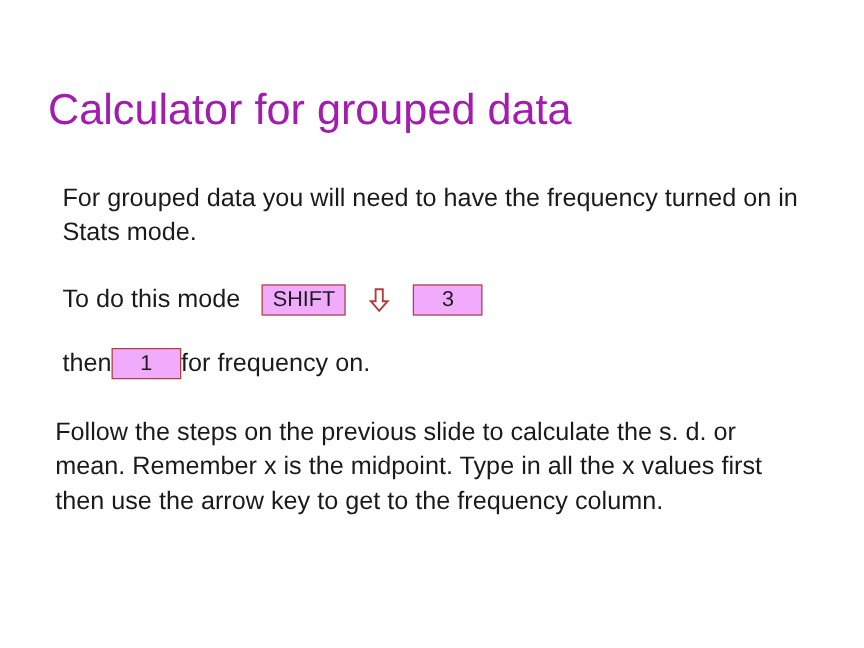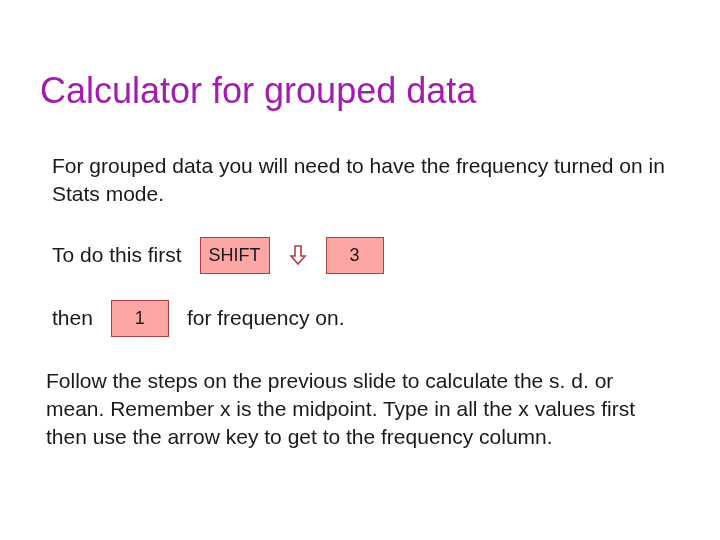--- a/index.html
+++ b/index.html
@@ -34,50 +34,50 @@
     gap:18px;
     margin-left:12px;
     margin-bottom:26px;
   }
   .row .lead{font-size:21px}
   .key{
     display:inline-flex;
     align-items:center;
     justify-content:center;
     border:1px solid #b04040;
-    background:#fca5a5;
+    background:#f0abfc;
     font-size:18px;
-    height:37px;
+    height:26px;
     box-sizing:border-box;
   }
   .key.shift{width:70px}
   .key.mode{width:70px}
   .key.k3{width:58px}
   .key.k1{width:58px}
   .arrow{
     display:inline-flex;align-items:center;justify-content:center;
     width:20px;height:24px;color:#b04040;
   }
   .arrow svg{width:18px;height:22px;fill:none;stroke:#b04040;stroke-width:2}
   .row2{
-    display:flex;align-items:center;gap:18px;margin-left:12px;margin-bottom:30px;
+    display:flex;align-items:center;margin-left:12px;margin-bottom:30px;
   }
   .para3{margin-left:6px;padding-right:20px}
 </style>
 </head>
 <body>
 
 <div class="slide">
 
   <h1 class="title">Calculator for grouped data</h1>
 
   <p class="body-text para1">For grouped data you will need to have the frequency turned on in Stats mode.</p>
 
   <div class="row">
-    <span class="lead">To do this first</span>
+    <span class="lead">To do this mode</span>
     <span class="key shift">SHIFT</span>
     <span class="arrow">
       <svg viewBox="0 0 18 22">
         <path d="M6 2 L6 12 L2 12 L9 20 L16 12 L12 12 L12 2 Z" fill="#fff" stroke="#b04040" stroke-width="1.6"></path>
       </svg>
     </span>
     <span class="key k3">3</span>
   </div>
 
   <div class="row2">

